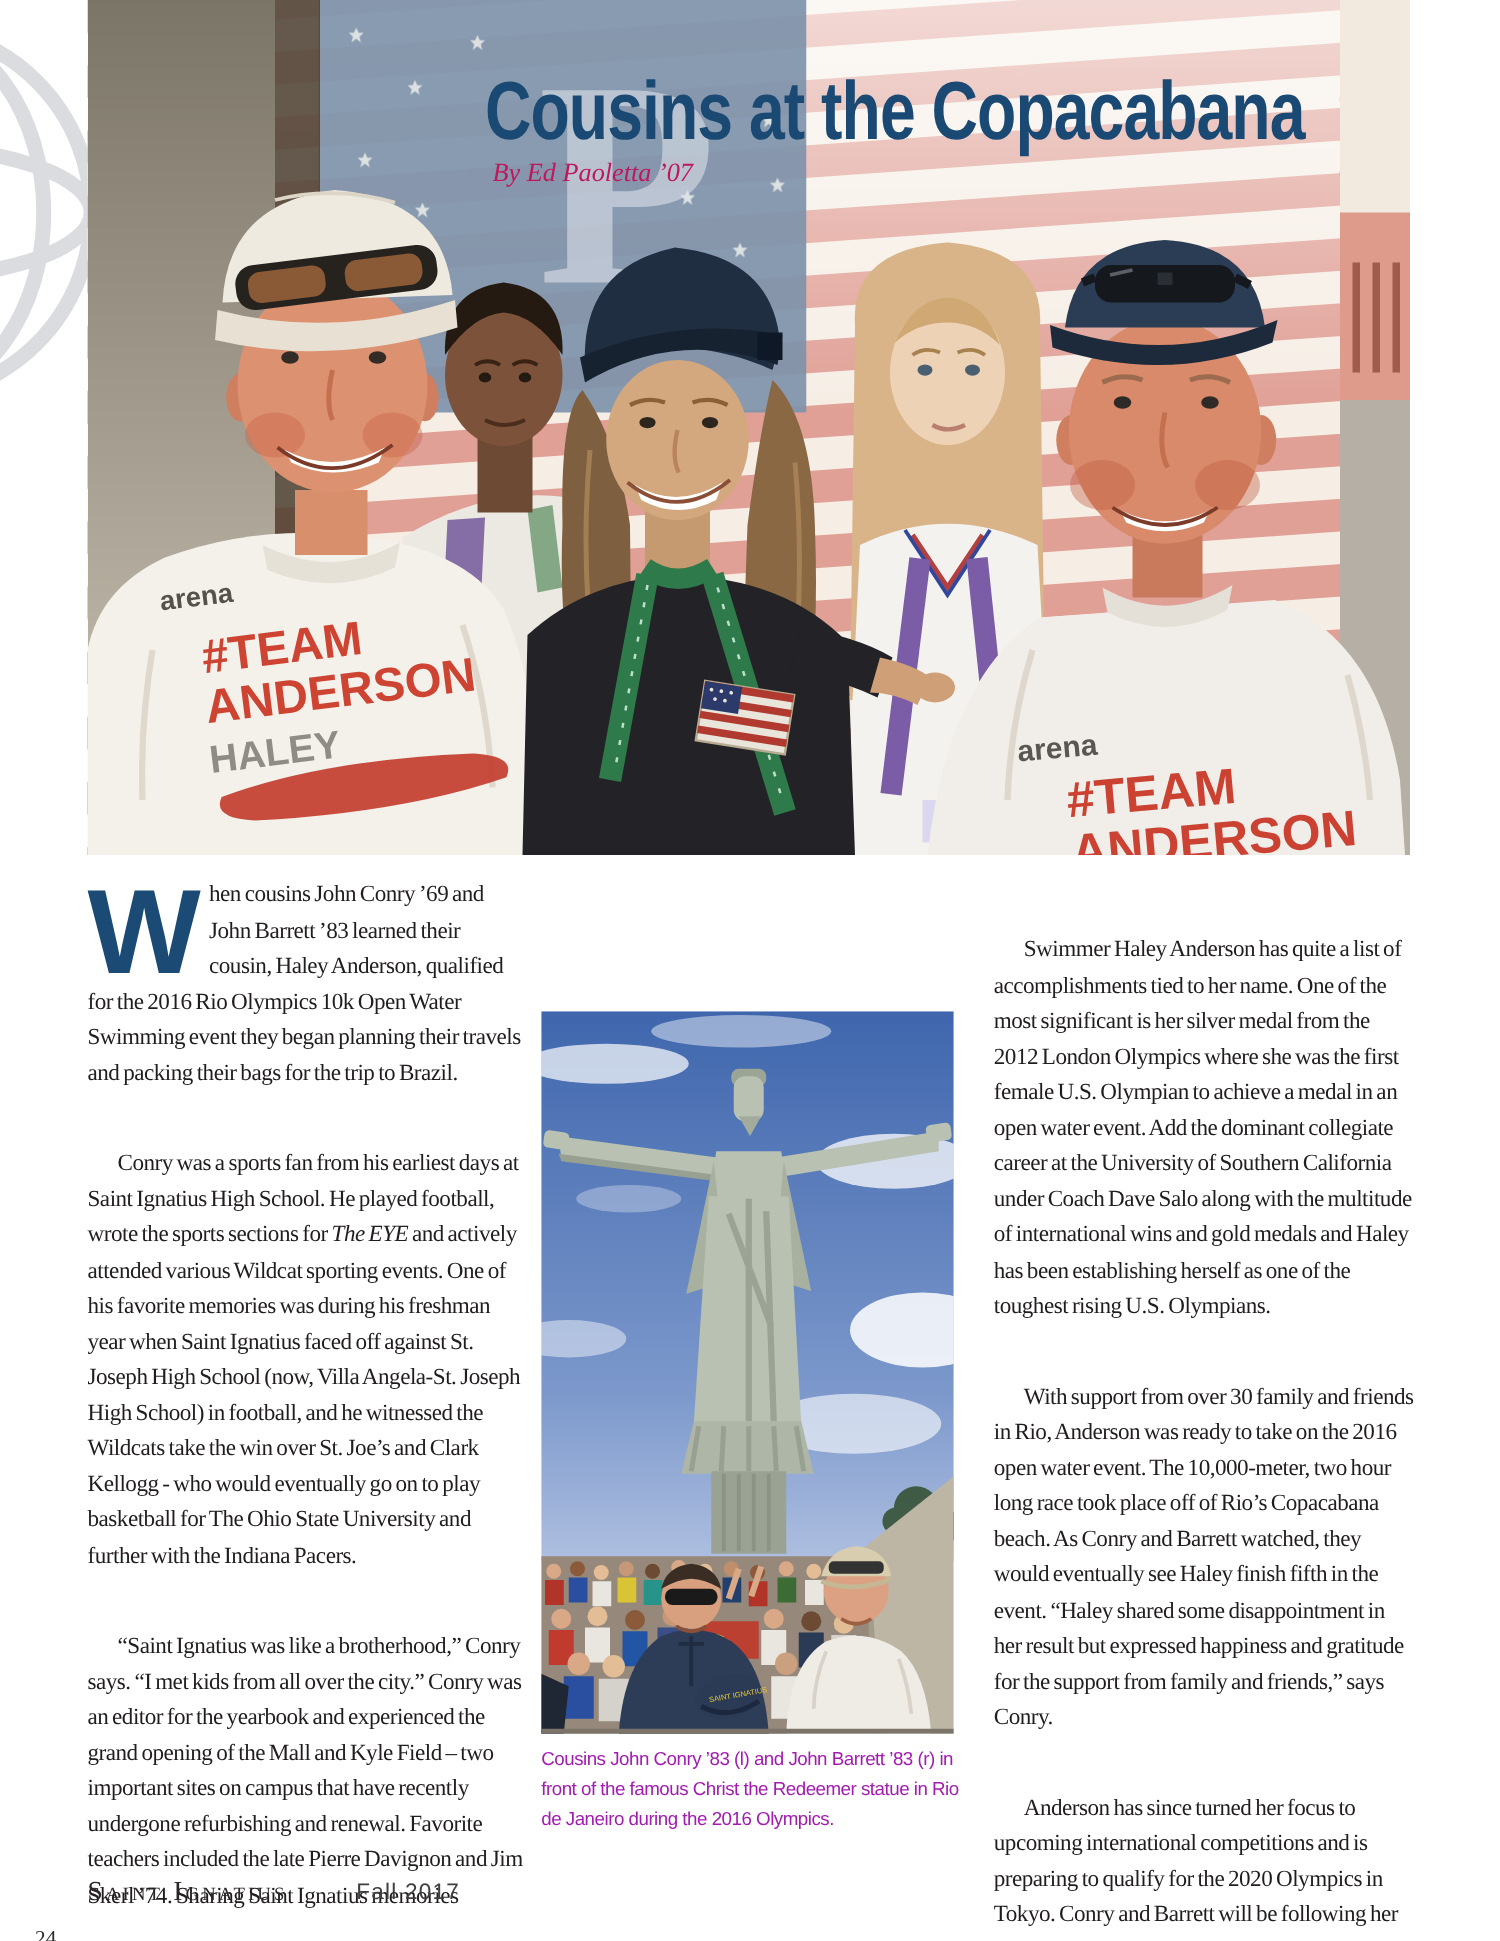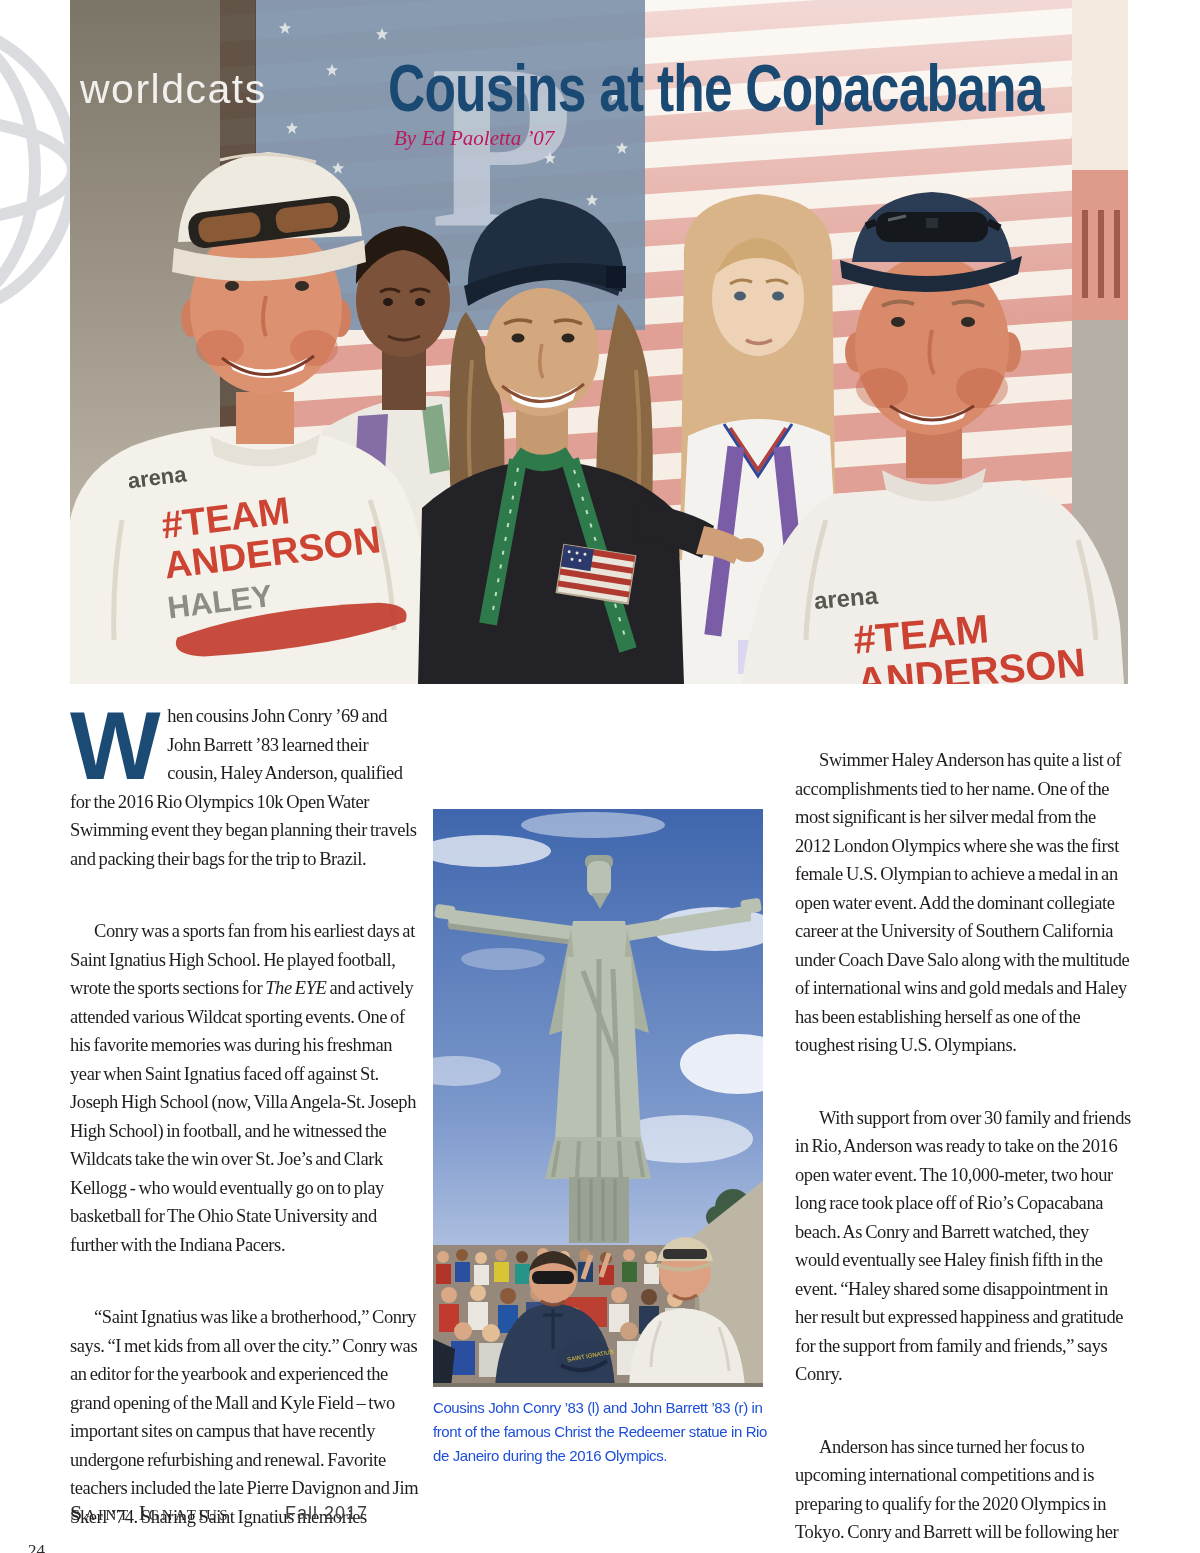--- a/index.html
+++ b/index.html
@@ -23,21 +23,21 @@
   #col3{left:795px;width:337px;}
   .col p{margin:0;}
   .col p.ind{text-indent:24px;margin-top:44px;}
   .dropcap{float:left;font-family:"Liberation Sans",sans-serif;font-weight:bold;font-size:96px;
            line-height:72px;color:#1b4a74;margin:8px 7px 0 0;}
   .it{font-style:italic;text-align:center;}
   
   .photo2{position:absolute;left:433px;top:809px;width:330px;height:578px;}
   .photo2 svg{display:block;width:100%;height:100%;}
   .caption{position:absolute;left:433px;top:1396px;width:334px;font-family:"Liberation Sans",sans-serif;
-           font-size:15px;letter-spacing:-0.4px;line-height:24px;color:#1d4ed8;}
+           font-size:15px;letter-spacing:-0.4px;line-height:24px;color:#a21caf;}
   
   .pageno{position:absolute;left:28px;top:1505px;font-size:17px;color:#2e2a2a;margin-top:36px;}
   .magname{position:absolute;left:70px;top:1500px;font-variant:small-caps;letter-spacing:2.5px;
            font-size:22px;color:#2a2626;}
   .issue{position:absolute;left:285px;top:1503px;font-family:"Liberation Sans",sans-serif;
          font-size:18px;letter-spacing:1px;color:#404040;}
 </style>
 </head>
 <body>
 
@@ -261,21 +261,20 @@
               <circle cx="504" cy="556" r="1.5"></circle>
               <circle cx="512" cy="556" r="1.5"></circle>
           <circle cx="500" cy="563" r="1.5"></circle>
               <circle cx="508" cy="563" r="1.5"></circle>
             </g>
         </g>
       </g>
     </svg>
   </div>
 
-  <div class="worldcats">worldcats</div>
   <div class="title">Cousins at the Copacabana</div>
   <div class="byline">By Ed Paoletta ’07</div>
 
   <div class="col" id="col1">
     <p><span class="dropcap">W</span><span>hen cousins John Conry ’69 and John Barrett ’83 learned their cousin, Haley Anderson, qualified for the 2016 Rio Olympics 10k Open Water Swimming event they began planning their travels and packing their bags for the trip to Brazil.</span></p>
     <p class="ind"><span>Conry was a sports fan from his earliest days at Saint Ignatius High School. He played football, wrote the sports sections for </span><span class="it">The EYE</span><span> and actively attended various Wildcat sporting events. One of his favorite memories was during his freshman year when Saint Ignatius faced off against St. Joseph High School (now, Villa Angela-St. Joseph High School) in football, and he witnessed the Wildcats take the win over St. Joe’s and Clark Kellogg - who would eventually go on to play basketball for The Ohio State University and further with the Indiana Pacers.</span></p>
     <p class="ind">“Saint Ignatius was like a brotherhood,” Conry says. “I met kids from all over the city.” Conry was an editor for the yearbook and experienced the grand opening of the Mall and Kyle Field – two important sites on campus that have recently undergone refurbishing and renewal. Favorite teachers included the late Pierre Davignon and Jim Skerl ’74. Sharing Saint Ignatius memories</p>
   </div>
 
 

